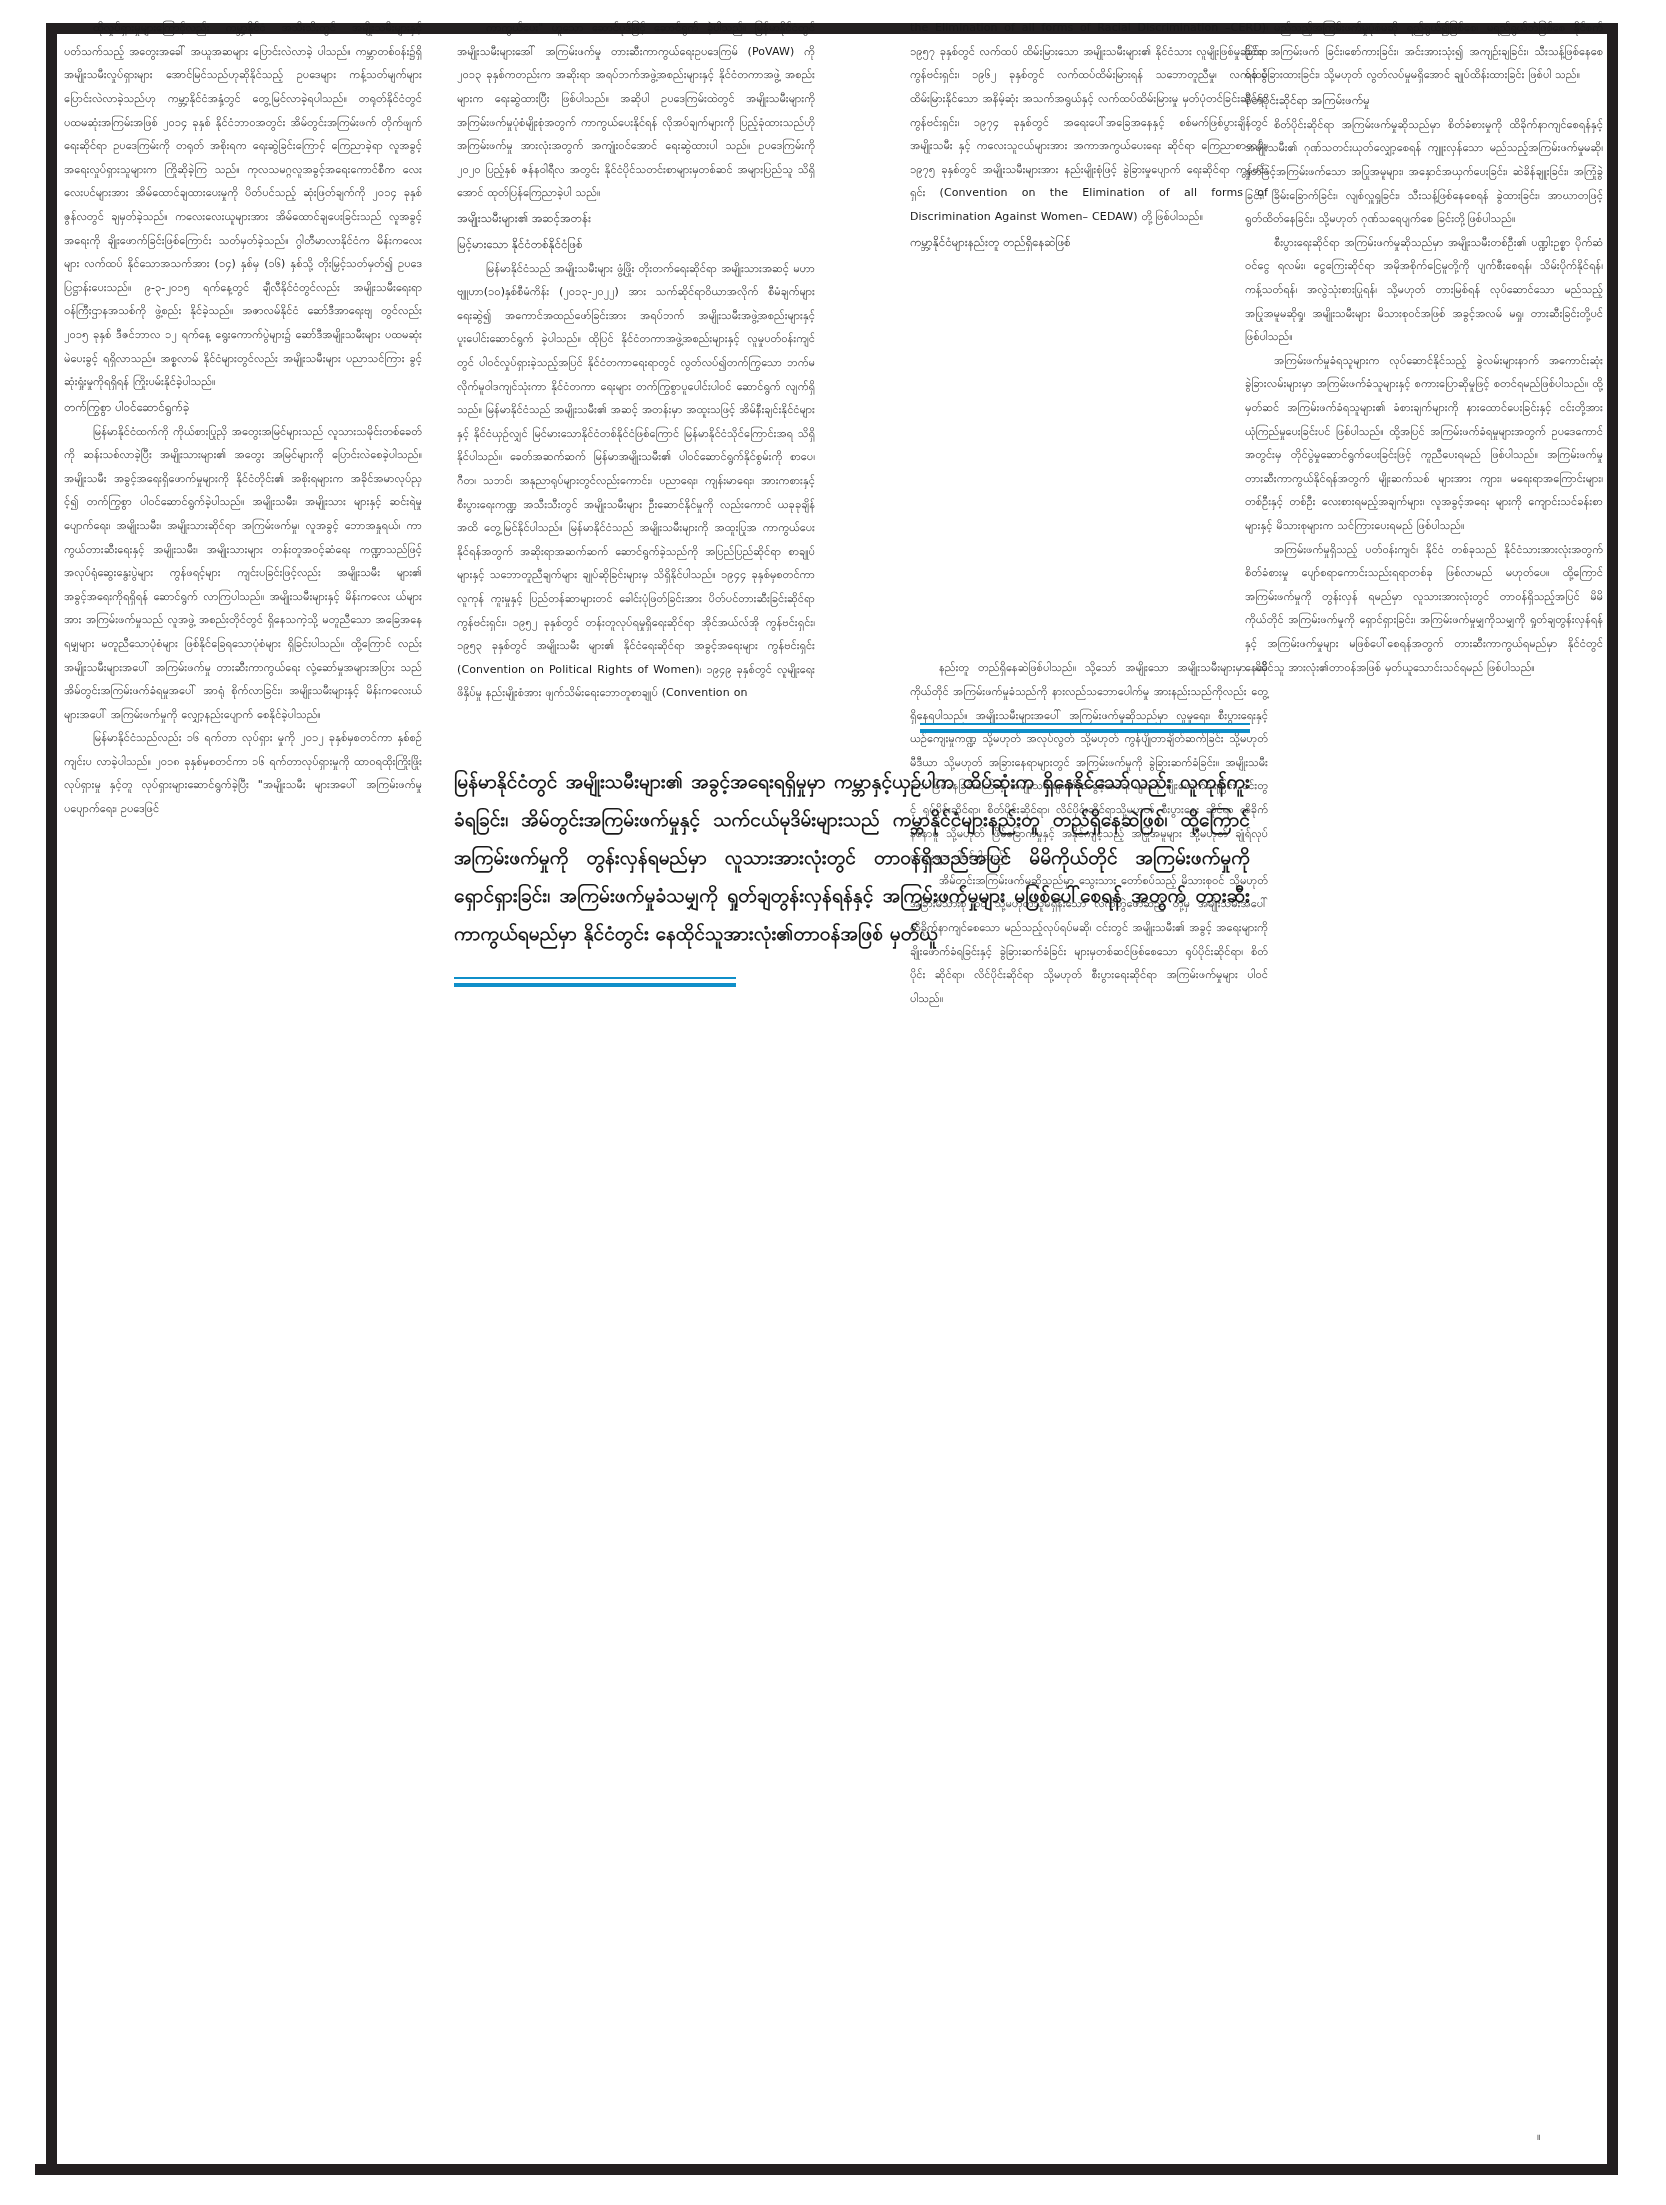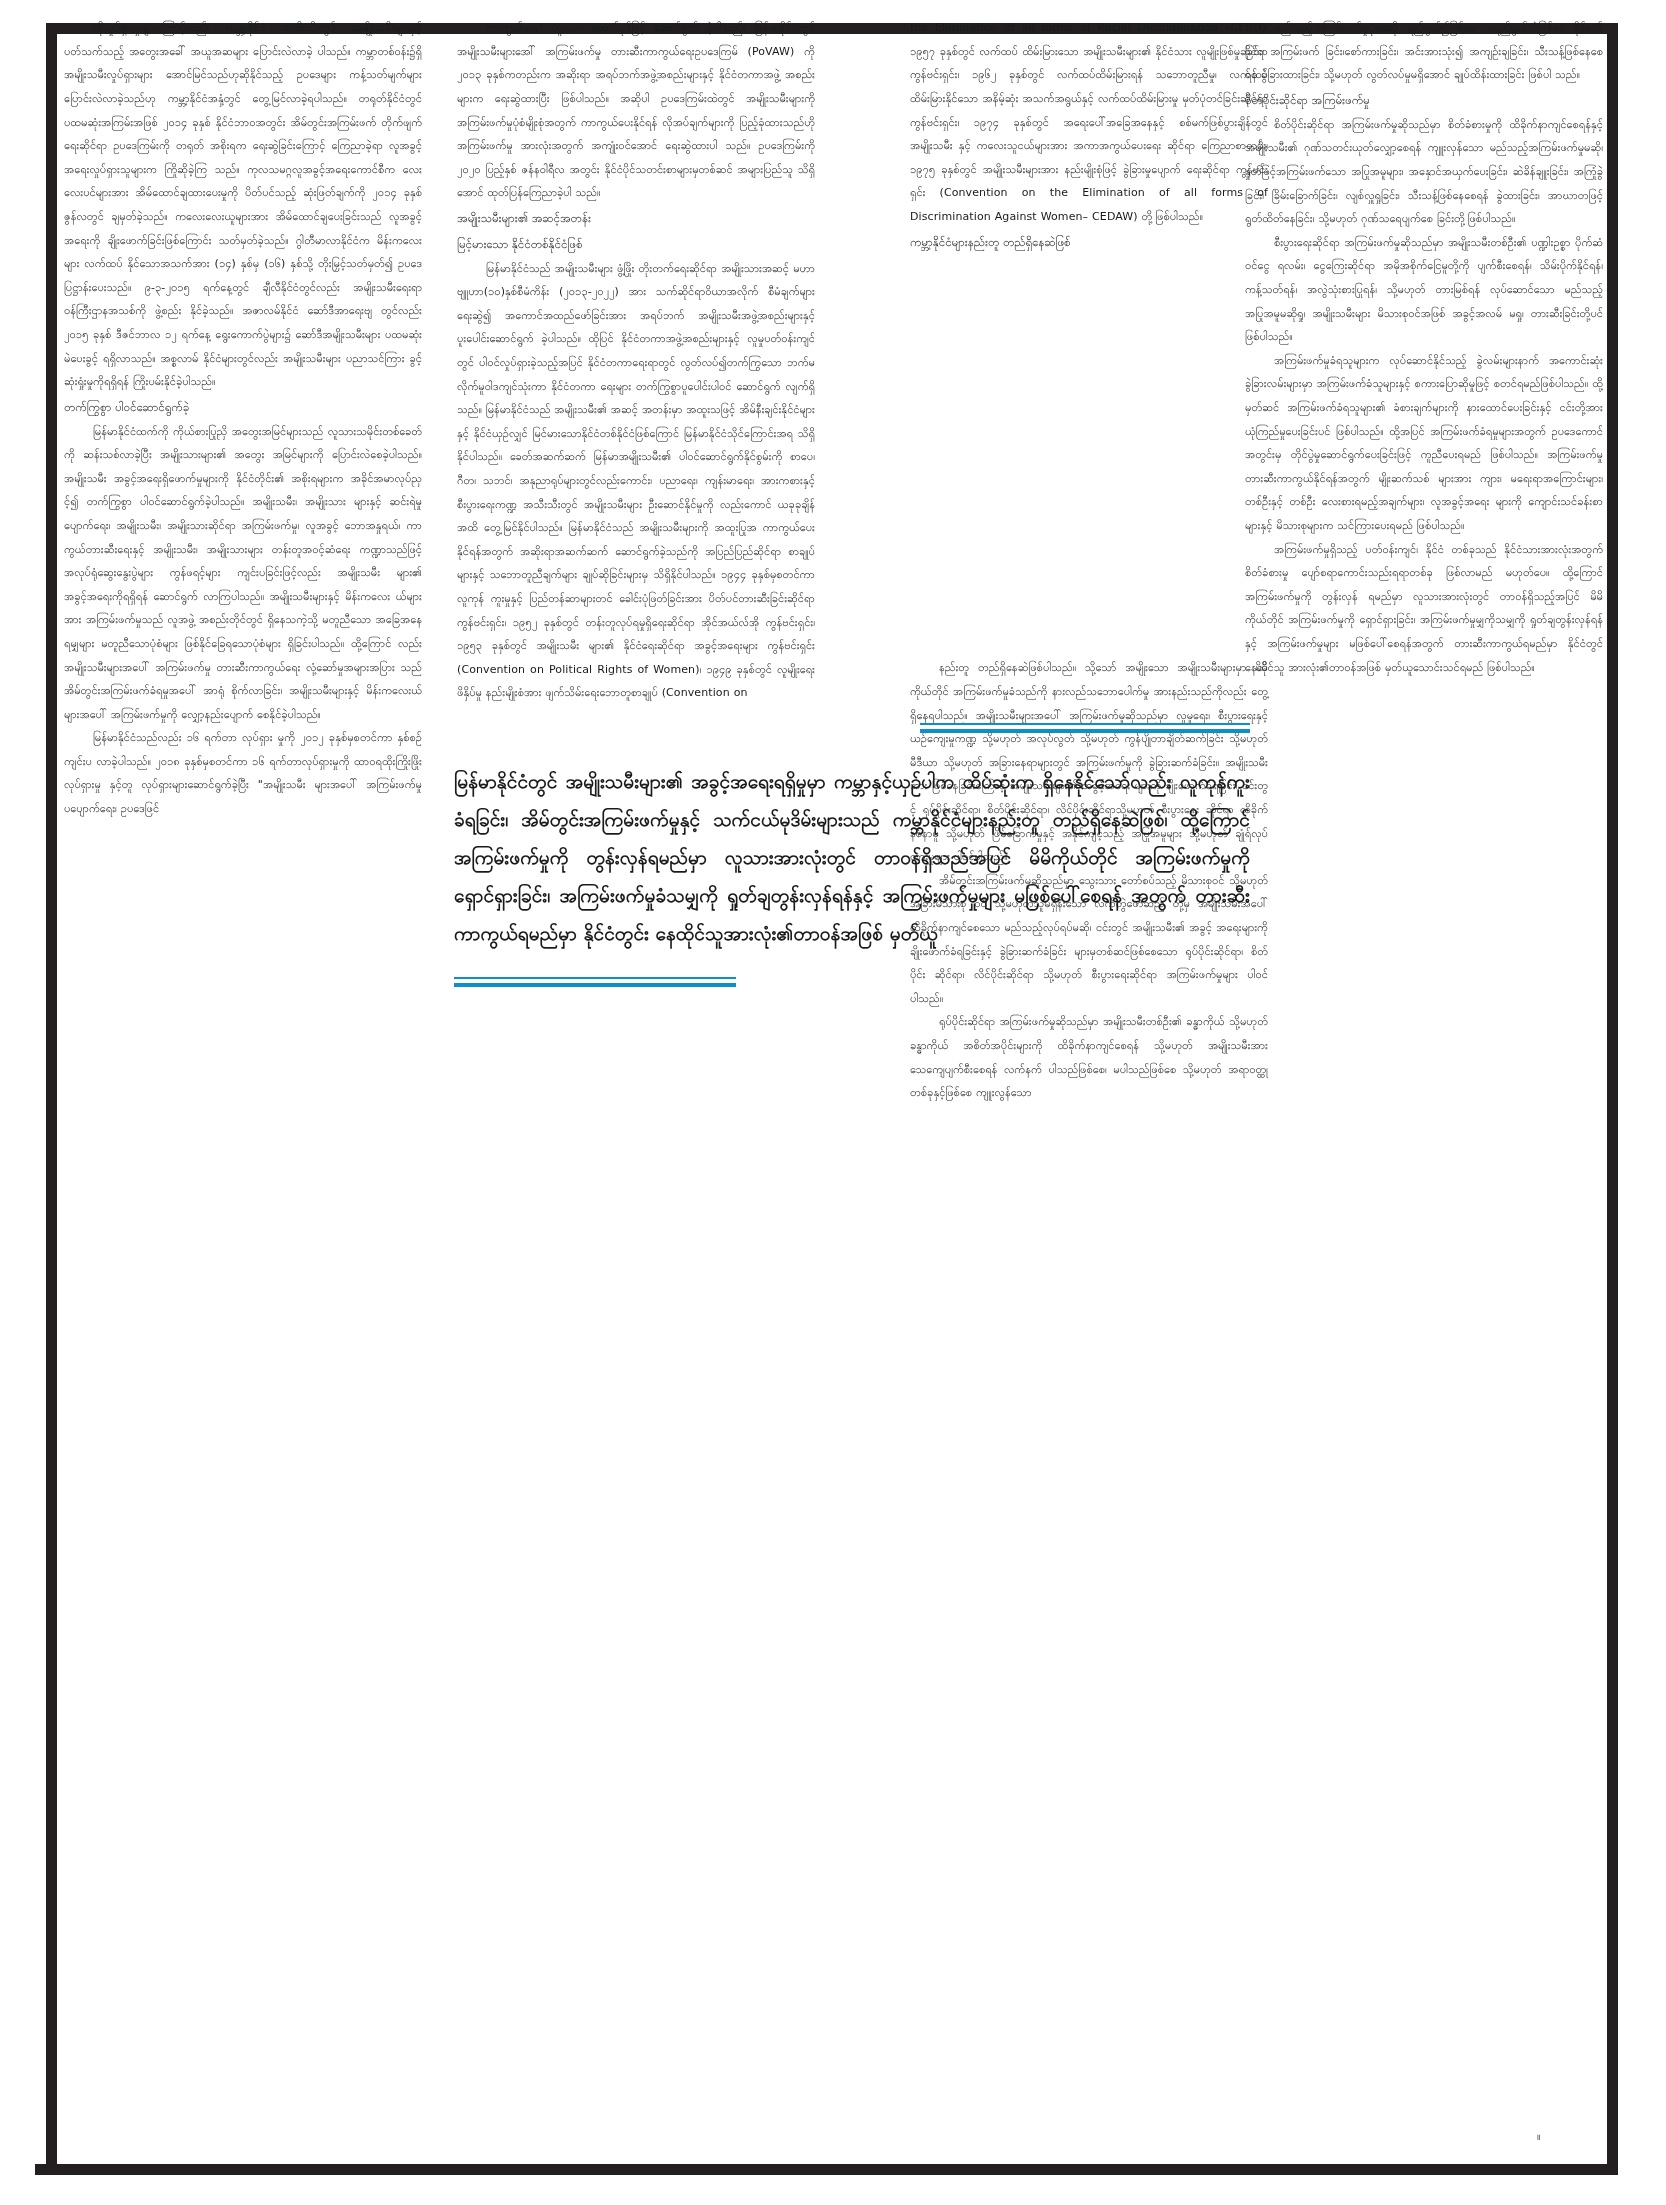--- a/index.html
+++ b/index.html
@@ -130,21 +130,20 @@
       <h3 class="sub">မြင့်မားသော နိုင်ငံတစ်နိုင်ငံဖြစ်</h3>
       <p class="para">မြန်မာနိုင်ငံသည် အမျိုးသမီးများ ဖွံ့ဖြိုး တိုးတက်ရေးဆိုင်ရာ အမျိုးသားအဆင့် မဟာ ဗျူဟာ(၁၀)နှစ်စီမံကိန်း (၂၀၁၃-၂၀၂၂) အား သက်ဆိုင်ရာဝိယာအလိုက် စီမံချက်များရေးဆွဲ၍ အကောင်အထည်ဖော်ခြင်းအား အရပ်ဘက် အမျိုးသမီးအဖွဲ့အစည်းများနှင့် ပူးပေါင်းဆောင်ရွက် ခဲ့ပါသည်။ ထိုပြင် နိုင်ငံတကာအဖွဲ့အစည်းများနှင့် လူမှုပတ်ဝန်းကျင်တွင် ပါဝင်လှုပ်ရှားခဲ့သည့်အပြင် နိုင်ငံတကာရေးရာတွင် လွတ်လပ်၍တက်ကြွသော ဘက်မလိုက်မူဝါဒကျင်သုံးကာ နိုင်ငံတကာ ရေးများ တက်ကြွစွာပူပေါင်းပါဝင် ဆောင်ရွက် လျက်ရှိသည်။ မြန်မာနိုင်ငံသည် အမျိုးသမီး၏ အဆင့် အတန်းမှာ အထူးသဖြင့် အိမ်နီးချင်းနိုင်ငံများ နှင့် နိုင်ငံယှဉ်လျှင် မြင်မားသောနိုင်ငံတစ်နိုင်ငံဖြစ်ကြောင် မြန်မာနိုင်ငံသိုင်ကြောင်းအရ သိရှိနိုင်ပါသည်။ ခေတ်အဆက်ဆက် မြန်မာအမျိုးသမီး၏ ပါဝင်ဆောင်ရွက်နိုင်စွမ်းကို စာပေ၊ ဂီတ၊ သဘင်၊ အနုညာရုပ်များတွင်လည်းကောင်း၊ ပညာရေး၊ ကျန်းမာရေး၊ အားကစားနှင့် စီးပွားရေးကဏ္ဍ အသီးသီးတွင် အမျိုးသမီးများ ဦးဆောင်နိုင်မှုကို လည်းကောင် ယခုခုချိန်အထိ တွေ့မြင်နိုင်ပါသည်။ မြန်မာနိုင်ငံသည် အမျိုးသမီးများကို အထူးပြုအ ကာကွယ်ပေးနိုင်ရန်အတွက် အဆိုးရာအဆက်ဆက် ဆောင်ရွက်ခဲ့သည်ကို အပြည်ပြည်ဆိုင်ရာ စာချုပ် များနှင့် သဘောတူညီချက်များ ချုပ်ဆိုခြင်းများမှ သိရှိနိုင်ပါသည်။ ၁၉၄၄ ခုနှစ်မှစတင်ကာ လူကုန် ကူးမှုနှင့် ပြည်တန်ဆာများတင် ခေါင်းပုံဖြတ်ခြင်းအား ပိတ်ပင်တားဆီးခြင်းဆိုင်ရာ ကွန်ဗင်းရှင်း၊ ၁၉၅၂ ခုနှစ်တွင် တန်းတူလုပ်ရမှုရှိရေးဆိုင်ရာ အိုင်အယ်လ်အို ကွန်ဗင်းရှင်း၊ ၁၉၅၃ ခုနှစ်တွင် အမျိုးသမီး များ၏ နိုင်ငံရေးဆိုင်ရာ အခွင့်အရေးများ ကွန်ဗင်းရှင်း (Convention on Political Rights of  Women)၊ ၁၉၄၉ ခုနှစ်တွင် လူမျိုးရေးဖိနှိပ်မှု နည်းမျိုးစံအား ဖျက်သိမ်းရေးဘောတူစာချုပ် (Convention on</p>
     </div>
 
     <div class="col c3">
       <p class="para noind">the Elimination of all forms of Racial Discrimination –CERD)၊ ၁၉၅၇ ခုနှစ်တွင် လက်ထပ် ထိမ်းမြားသော အမျိုးသမီးများ၏ နိုင်ငံသား လူမျိုးဖြစ်မှုဆိုင်ရာ ကွန်ဗင်းရှင်း၊ ၁၉၆၂ ခုနှစ်တွင် လက်ထပ်ထိမ်းမြားရန် သဘောတူညီမှု၊ လက်ထပ် ထိမ်းမြားနိုင်သော အနိမ့်ဆုံး အသက်အရွယ်နှင့် လက်ထပ်ထိမ်းမြားမှု မှတ်ပုံတင်ခြင်းဆိုင်ရာ ကွန်ဗင်းရှင်း၊ ၁၉၇၄ ခုနှစ်တွင် အရေးပေါ်အခြေအနေနှင့် စစ်မက်ဖြစ်ပွားချိန်တွင် အမျိုးသမီး နှင့် ကလေးသူငယ်များအား အကာအကွယ်ပေးရေး ဆိုင်ရာ ကြေညာစာတမ်း၊ ၁၉၇၅ ခုနှစ်တွင် အမျိုးသမီးများအား နည်းမျိုးစုံဖြင့် ခွဲခြားမှုပျောက် ရေးဆိုင်ရာ ကွန်ဗင်းရှင်း (Convention on the Elimination of all forms of Discrimination Against Women– CEDAW) တို့ဖြစ်ပါသည်။</p>
       <h3 class="sub">ကမ္ဘာ့နိုင်ငံများနည်းတူ တည်ရှိနေဆဲဖြစ်</h3>
       <span class="qspace" style="height:402px"></span>
       <p class="para">နည်းတူ တည်ရှိနေဆဲဖြစ်ပါသည်။ သို့သော် အမျိုးသော အမျိုးသမီးများမှာ မိမိကိုယ်တိုင် အကြမ်းဖက်မှုခံသည်ကို နားလည်သဘောပေါက်မှု အားနည်းသည်ကိုလည်း တွေ့ရှိနေရပါသည်။ အမျိုးသမီးများအပေါ် အကြမ်းဖက်မှုဆိုသည်မှာ လူမှုရေး၊ စီးပွားရေးနှင့် ယဉ်ကျေးမှုကဏ္ဍ သို့မဟုတ် အလုပ်လွတ် သို့မဟုတ် ကွန်ပျိုတာချိတ်ဆက်ခြင်း သို့မဟုတ် မီဒီယာ သို့မဟုတ် အခြားနေရာများတွင် အကြမ်းဖက်မှုကို ခွဲခြားဆက်ခံခြင်း။ အမျိုးသမီးအား ဖြစ်နေခြင်းကြောင့် အမျိုးသမီးများ၏ အခွင့်အရေး များကို ချိုးဖောက်ခံရခြင်း၊ ငင်းတွင့် ရုပ်ပိုင်းဆိုင်ရာ၊ စိတ်ပိုင်းဆိုင်ရာ၊ လိင်ပိုင်းဆိုင်ရာသို့မဟုတ် စီးပွားရေး ဆိုင်ရာ ထိခိုက်နစ်နာမူ သို့မဟုတ် ဖြိမ်ခြောက်မှုနှင့် အနိုင်ကျင့်သည့် အပြုအမူများ သို့မဟုတ် ချုံရ်လုပ် ထားမှုများ ပါဝင်ပါသည်။</p>
       <p class="para">အိမ်တွင်းအကြမ်းဖက်မှုဆိုသည်မှာ သွေးသား တော်စပ်သည့် မိသားစုဝင် သို့မဟုတ် အခြားမိသားစု ဝင် သို့မဟုတ်သူမရှိနီးသော လက်တွဲဖော်ဆည် တို့မှ အမျိုးသမီးအပေါ်ထိခိုက်နာကျင်စေသော မည်သည့်လုပ်ရပ်မဆို၊ ငင်းတွင် အမျိုးသမီး၏ အခွင့် အရေးများကို ချိုးဖောက်ခံရခြင်းနှင့် ခွဲခြားဆက်ခံခြင်း များမှတစ်ဆင်ဖြစ်စေသော ရုပ်ပိုင်းဆိုင်ရာ၊ စိတ်ပိုင်း ဆိုင်ရာ၊ လိင်ပိုင်းဆိုင်ရာ သို့မဟုတ် စီးပွားရေးဆိုင်ရာ အကြမ်းဖက်မှုများ ပါဝင်ပါသည်။</p>
-      <p class="para">ရုပ်ပိုင်းဆိုင်ရာ အကြမ်းဖက်မှုဆိုသည်မှာ အမျိုးသမီးတစ်ဦး၏ ခန္ဓာကိုယ် သို့မဟုတ် ခန္ဓာကိုယ် အစိတ်အပိုင်းများကို ထိခိုက်နာကျင်စေရန် သို့မဟုတ် အမျိုးသမီးအား သေကျေပျက်စီးစေရန် လက်နက် ပါသည်ဖြစ်စေ၊ မပါသည်ဖြစ်စေ   သို့မဟုတ် အရာဝတ္ထုတစ်ခုနှင့်ဖြစ်စေ   ကျူးလွန်သော</p>
     </div>
 
     <div class="col c4">
       <p class="para">မည်သည့်အကြမ်းဖက်မှုပုံစံမဆို ရည်ရွယ်၍ဖြစ်စေ၊ မရည်ရွယ်ဘဲဖြစ်စေ နိုင်စက်ခြင်း၊ အကြမ်းဖက် ခြင်း၊စော်ကားခြင်း၊ အင်းအားသုံး၍ အကျဉ်းချခြင်း၊ သီးသန့်ဖြစ်နေစေရန် ခွဲခြားထားခြင်း၊ သို့မဟုတ် လွတ်လပ်မှုမရှိအောင် ချုပ်ထိန်းထားခြင်း ဖြစ်ပါ သည်။</p>
       <h3 class="sub">စိတ်ပိုင်းဆိုင်ရာ အကြမ်းဖက်မှု</h3>
       <p class="para">စိတ်ပိုင်းဆိုင်ရာ အကြမ်းဖက်မှုဆိုသည်မှာ စိတ်ခံစားမှုကို ထိခိုက်နာကျင်စေရန်နှင့် အမျိုးသမီး၏ ဂုဏ်သတင်းယုတ်လျှော့စေရန် ကျူးလှန်သော မည်သည့်အကြမ်းဖက်မှုမဆို၊ နှုတ်ဖြင့်အကြမ်းဖက်သော အပြုအမူများ၊ အနှောင်အယှက်ပေးခြင်း၊ ဆဲခိန်ချူးခြင်း၊ အကြုံခွဲခြင်း၊ ခြိမ်းခြောက်ခြင်း၊ လျစ်လှူရှုခြင်း၊ သီးသန့်ဖြစ်နေစေရန် ခွဲထားခြင်း၊ အာဃာတဖြင့် ရွတ်ထိတ်နေခြင်း၊ သို့မဟုတ် ဂုဏ်သရေပျက်စေ ခြင်းတို့ဖြစ်ပါသည်။</p>
       <p class="para">စီးပွားရေးဆိုင်ရာ အကြမ်းဖက်မှုဆိုသည်မှာ အမျိုးသမီးတစ်ဦး၏ ပဏ္ဍါးဥစ္စာ ပိုက်ဆံဝင်ငွေ ရလမ်း၊ ငွေကြေးဆိုင်ရာ အမိုအစိုက်ငြေမူတို့ကို ပျက်စီးစေရန်၊ သိမ်းပိုက်နိုင်ရန်၊ ကန့်သတ်ရန်၊ အလွဲသုံးစားပြုရန်၊ သို့မဟုတ် တားမြစ်ရန် လုပ်ဆောင်သော မည်သည့်အပြုအမူမဆိုရှု၊ အမျိုးသမီးများ မိသားစုဝင်အဖြစ် အခွင့်အလမ် မရှု၊ တားဆီးခြင်းတို့ပင် ဖြစ်ပါသည်။</p>
       <p class="para">အကြမ်းဖက်မှုခံရသူများက လုပ်ဆောင်နိုင်သည့် ခွဲလမ်းများနာက် အကောင်းဆုံး ခွဲခြားလမ်းများမှာ အကြမ်းဖက်ခံသူများနှင့် စကားပြောဆိုမှုဖြင့် စတင်ရမည်ဖြစ်ပါသည်။ ထို့မှတ်ဆင် အကြမ်းဖက်ခံရသူများ၏ ခံစားချက်များကို နားထောင်ပေးခြင်းနှင့် ငင်းတို့အား ယုံကြည်မှုပေးခြင်းပင် ဖြစ်ပါသည်။ ထို့အပြင် အကြမ်းဖက်ခံရမှုများအတွက် ဥပဒေကောင် အတွင်းမှ တိုင်ပွဲမှုဆောင်ရွက်ပေးခြင်းဖြင့် ကူညီပေးရမည် ဖြစ်ပါသည်။ အကြမ်းဖက်မှု တားဆီးကာကွယ်နိုင်ရန်အတွက် မျိုးဆက်သစ် များအား ကျား၊ မရေးရာအကြောင်းများ၊ တစ်ဦးနှင့် တစ်ဦး လေးစားရမည့်အချက်များ၊ လူအခွင့်အရေး များကို ကျောင်းသင်ခန်းစာများနှင့် မိသားစုများက သင်ကြားပေးရမည် ဖြစ်ပါသည်။</p>
       <p class="para">အကြမ်းဖက်မှုရှိသည့် ပတ်ဝန်းကျင်၊ နိုင်ငံ တစ်ခုသည် နိုင်ငံသားအားလုံးအတွက်စိတ်ခံစားမှု ပျော်စရာကောင်းသည်းရရာတစ်ခု ဖြစ်လာမည် မဟုတ်ပေ။ ထို့ကြောင် အကြမ်းဖက်မှုကို တွန်းလှန် ရမည်မှာ လူသားအားလုံးတွင် တာဝန်ရှိသည့်အပြင် မိမိကိုယ်တိုင် အကြမ်းဖက်မှုကို ရှောင်ရှားခြင်း၊ အကြမ်းဖက်မှုမျှကိုသမျှကို ရှုတ်ချတွန်းလှန်ရန်နှင့် အကြမ်းဖက်မှုများ မဖြစ်ပေါ်စေရန်အတွက် တားဆီးကာကွယ်ရမည်မှာ နိုင်ငံတွင် နေထိုင်သူ အားလုံး၏တာဝန်အဖြစ် မှတ်ယူသောင်းသင်ရမည် ဖြစ်ပါသည်။</p>
     </div>

